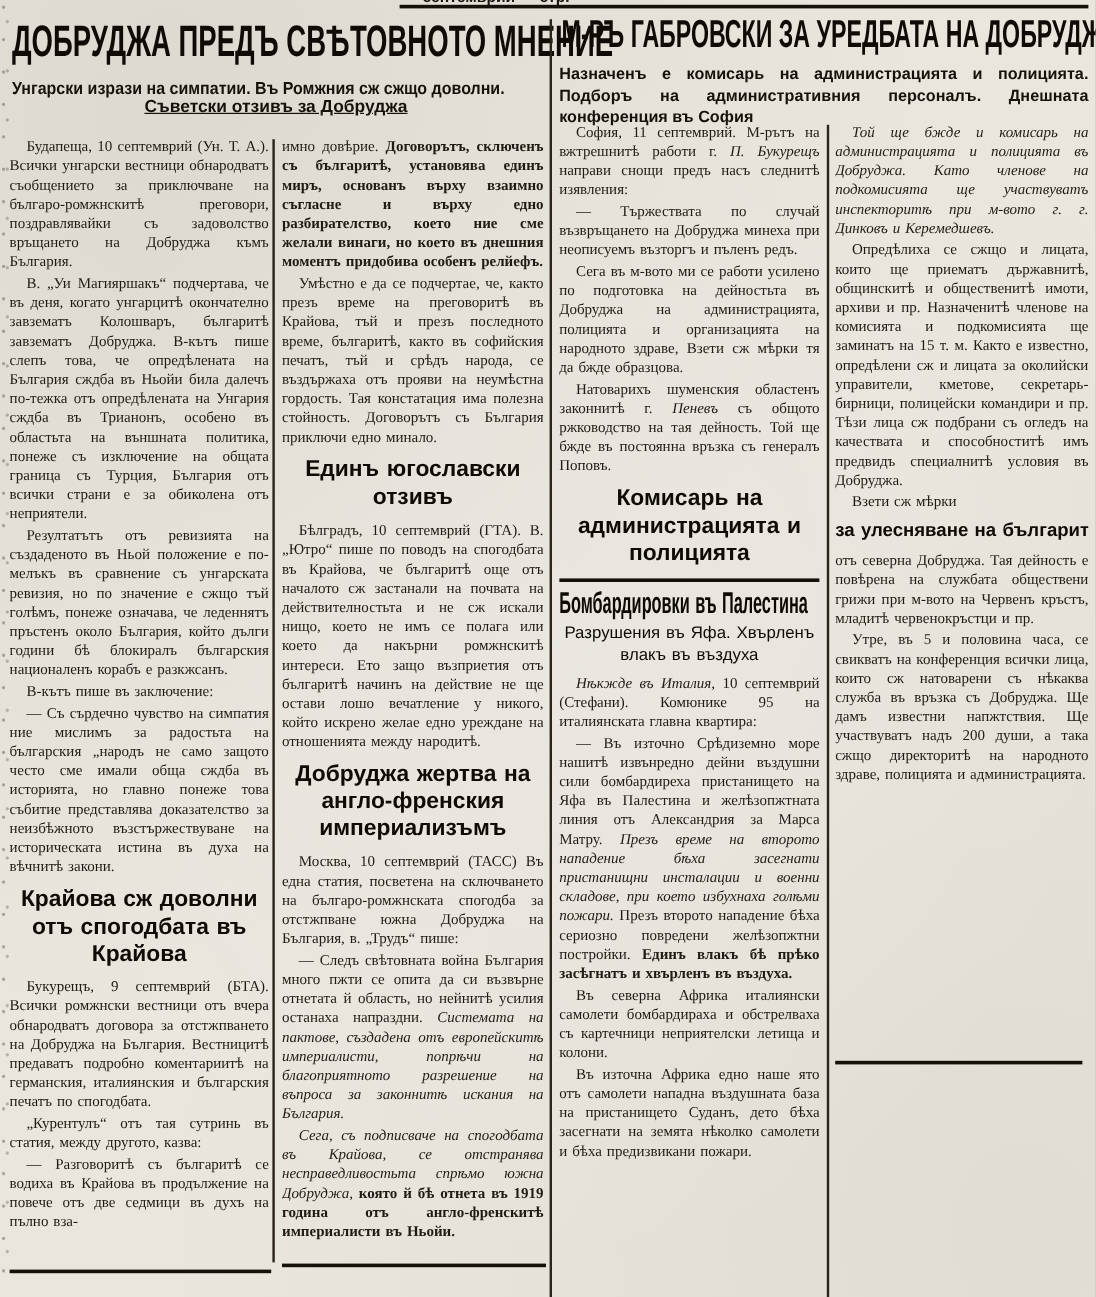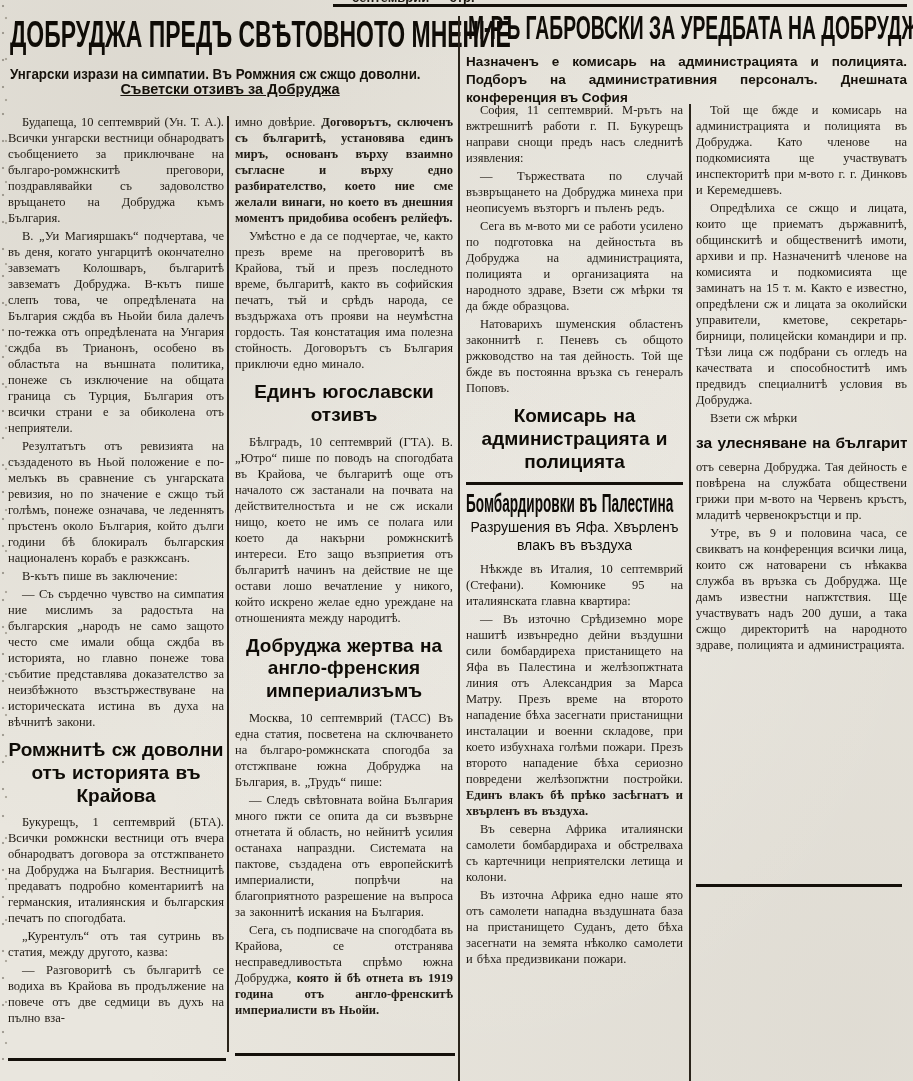--- a/index.html
+++ b/index.html
@@ -76,21 +76,21 @@
     font-size:20px;color:#0d0a06;white-space:nowrap;text-indent:0;
     transform:scale(0.68,1.25);transform-origin:left center;
     margin:10px 0 8px;
   }
   .b-hsub{
     font-family:"Liberation Sans",sans-serif;font-weight:normal;
     font-size:14px;line-height:1.25;text-align:center;text-indent:0;
     margin:2px 0 7px;color:#0f0c07;
   }
   .b-rule{border-top:3px solid #14100a;margin:9px 0 7px;}
-  .it{}
+  .it{font-style:italic;}
   .bd{font-weight:bold;}
   .sp{letter-spacing:3px;}
 </style>
 </head>
 <body>
 
 <div class="page">
   <div class="edge-noise"></div>
 
   <div class="masthead-frag">септемврий — стр.</div>
@@ -99,22 +99,22 @@
   <div>
     <div class="headline hl-left">ДОБРУДЖА ПРЕДЪ СВѢТОВНОТО МНЕНИЕ</div>
     <div class="deck deck-l1">Унгарски изрази на симпатии.  Въ Ромжния сж сжщо доволни.</div>
     <div class="deck deck-l2">Съветски отзивъ за Добруджа</div>
     <div class="col col1">
         <div class="b-p"><span>Будапеща, 10 септемврий (Ун. Т. А.). Всички унгарски вестници обнародватъ съобщението за приключване на българо-ромжнскитѣ преговори, поздравлявайки съ задоволство връщането на Добруджа къмъ България.</span></div>
         <div class="b-p"><span>В. „Уи Магияршакъ“ подчертава, че въ деня, когато унгарцитѣ окончателно завзематъ Колошваръ, българитѣ завзематъ Добруджа. В-кътъ пише слепъ това, че опредѣлената на България сждба въ Ньойи била далечъ по-тежка отъ опредѣлената на Унгария сждба въ Трианонъ, особено въ областьта на външната политика, понеже съ изключение на общата граница съ Турция, България отъ всички страни е за обиколена отъ неприятели.</span></div>
         <div class="b-p"><span>Резултатътъ отъ ревизията на създаденото въ Ньой положение е по-мелъкъ въ сравнение съ унгарската ревизия, но по значение е сжщо тъй голѣмъ, понеже означава, че леденнятъ пръстенъ около България, който дълги години бѣ блокиралъ българския националенъ корабъ е разкжсанъ.</span></div>
         <div class="b-p"><span>В-кътъ пише въ заключение:</span></div>
         <div class="b-p"><span>— Съ сърдечно чувство на симпатия ние мислимъ за радостьта на българския „народъ не само защото често сме имали обща сждба въ историята, но главно понеже това събитие представлява доказателство за неизбѣжното възстържествуване на историческата истина въ духа на вѣчнитѣ закони.</span></div>
-        <div class="b-h"><span>Ромжнитѣ сж доволни отъ историята въ Крайова</span></div>
-        <div class="b-p"><span>Букурещъ, 1 септемврий (БТА). Всички ромжнски вестници отъ вчера обнародватъ договора за отстжпването на Добруджа на България. Вестницитѣ предаватъ подробно коментариитѣ на германския, италиянския и българския печатъ по спогодбата.</span></div>
+        <div class="b-h"><span>Крайова сж доволни отъ спогодбата въ Крайова</span></div>
+        <div class="b-p"><span>Букурещъ, 9 септемврий (БТА). Всички ромжнски вестници отъ вчера обнародватъ договора за отстжпването на Добруджа на България. Вестницитѣ предаватъ подробно коментариитѣ на германския, италиянския и българския печатъ по спогодбата.</span></div>
         <div class="b-p"><span>„Курентулъ“ отъ тая сутринь въ статия, между другото, казва:</span></div>
         <div class="b-p"><span>— Разговоритѣ съ българитѣ се водиха въ Крайова въ продължение на повече отъ две седмици въ духъ на пълно вза-</span></div>
       </div>
     <div class="col col2">
         <div class="b-pc"><span>имно довѣрие. </span><span class="bd">Договорътъ, сключенъ съ българитѣ, установява единъ миръ, основанъ върху взаимно съгласне и върху едно разбирателство, което ние сме желали винаги, но което въ днешния моментъ придобива особенъ релйефъ.</span></div>
         <div class="b-p"><span>Умѣстно е да се подчертае, че, както презъ време на преговоритѣ въ Крайова, тъй и презъ последното време, българитѣ, както въ софийския печатъ, тъй и срѣдъ народа, се въздържаха отъ прояви на неумѣстна гордость. Тая констатация има полезна стойность. Договорътъ съ България приключи едно минало.</span></div>
         <div class="b-h"><span>Единъ югославски отзивъ</span></div>
         <div class="b-p"><span>Бѣлградъ, 10 септемврий (ГТА). В. „Ютро“ пише по поводъ на спогодбата въ Крайова, че българитѣ още отъ началото сж застанали на почвата на действителностьта и не сж искали нищо, което не имъ се полага или което да накърни ромжнскитѣ интереси. Ето защо възприетия отъ българитѣ начинъ на действие не ще остави лошо вечатление у никого, който искрено желае едно уреждане на отношенията между народитѣ.</span></div>
         <div class="b-h"><span>Добруджа жертва на англо-френския империализъмъ</span></div>
         <div class="b-p"><span>Москва, 10 септемврий (ТАСС) Въ една статия, посветена на сключването на българо-ромжнската спогодба за отстжпване южна Добруджа на България, в. „Трудъ“ пише:</span></div>
@@ -139,21 +139,21 @@
         <div class="b-p"><span>— Въ източно Срѣдиземно море нашитѣ извънредно дейни въздушни сили бомбардиреха пристанището на Яфа въ Палестина и желѣзопжтната линия отъ Александрия за Марса Матру. </span><span class="it">Презъ време на второто нападение бѣха засегнати пристанищни инсталации и военни складове, при което избухнаха голѣми пожари.</span><span> Презъ второто нападение бѣха сериозно повредени желѣзопжтни постройки. </span><span class="bd">Единъ влакъ бѣ прѣко засѣгнатъ и хвърленъ въ въздуха.</span></div>
         <div class="b-p"><span>Въ северна Африка италиянски самолети бомбардираха и обстрелваха съ картечници неприятелски летища и колони.</span></div>
         <div class="b-p"><span>Въ източна Африка едно наше ято отъ самолети нападна въздушната база на пристанището Суданъ, дето бѣха засегнати на земята нѣколко самолети и бѣха предизвикани пожари.</span></div>
       </div>
     <div class="col col4">
         <div class="b-p"><span class="it">Той ще бжде и комисарь на администрацията и полицията въ Добруджа. Като членове на подкомисията ще участвуватъ инспекторитѣ при м-вото г. г. Динковъ и Керемедшевъ.</span></div>
         <div class="b-p"><span>Опредѣлиха се сжщо и лицата, които ще приематъ държавнитѣ, общинскитѣ и общественитѣ имоти, архиви и пр. Назначенитѣ членове на комисията и подкомисията ще заминатъ на 15 т. м. Както е известно, опредѣлени сж и лицата за околийски управители, кметове, секретарь-бирници, полицейски командири и пр. Тѣзи лица сж подбрани съ огледъ на качествата и способноститѣ имъ предвидъ специалнитѣ условия въ Добруджа.</span></div>
         <div class="b-p"><span>Взети сж мѣрки</span></div>
         <div class="b-hrun"><span>за улесняване на  българитѣ</span></div>
         <div class="b-pc"><span>отъ северна Добруджа. Тая дейность е повѣрена на службата обществени грижи при м-вото на Червенъ кръстъ, младитѣ червенокръстци и пр.</span></div>
-        <div class="b-p"><span>Утре, въ 9 и половина часа, се свикватъ на конференция всички лица, които сж натоварени съ нѣкаква служба въ връзка съ Добруджа. Ще дамъ известни напжтствия. Ще участвуватъ надъ 200 души, а така сжщо директоритѣ на народното здраве, полицията и администрацията.</span></div>
+        <div class="b-p"><span>Утре, въ 5 и половина часа, се свикватъ на конференция всички лица, които сж натоварени съ нѣкаква служба въ връзка съ Добруджа. Ще дамъ известни напжтствия. Ще участвуватъ надъ 200 души, а така сжщо директоритѣ на народното здраве, полицията и администрацията.</span></div>
       </div>
   </div>
 
   <div class="rule-v" style="left:227px;top:116px;width:2px;height:936px;"></div>
   <div class="rule-v" style="left:458px;top:16px;width:2px;height:1065px;"></div>
   <div class="rule-v" style="left:689px;top:104px;width:2px;height:977px;"></div>
   <div class="rule-h" style="left:8px;top:1058px;width:218px;height:3px;"></div>
   <div class="rule-h" style="left:235px;top:1053px;width:220px;height:3px;"></div>
   <div class="rule-h" style="left:696px;top:884px;width:206px;height:3px;"></div>
 </div>

